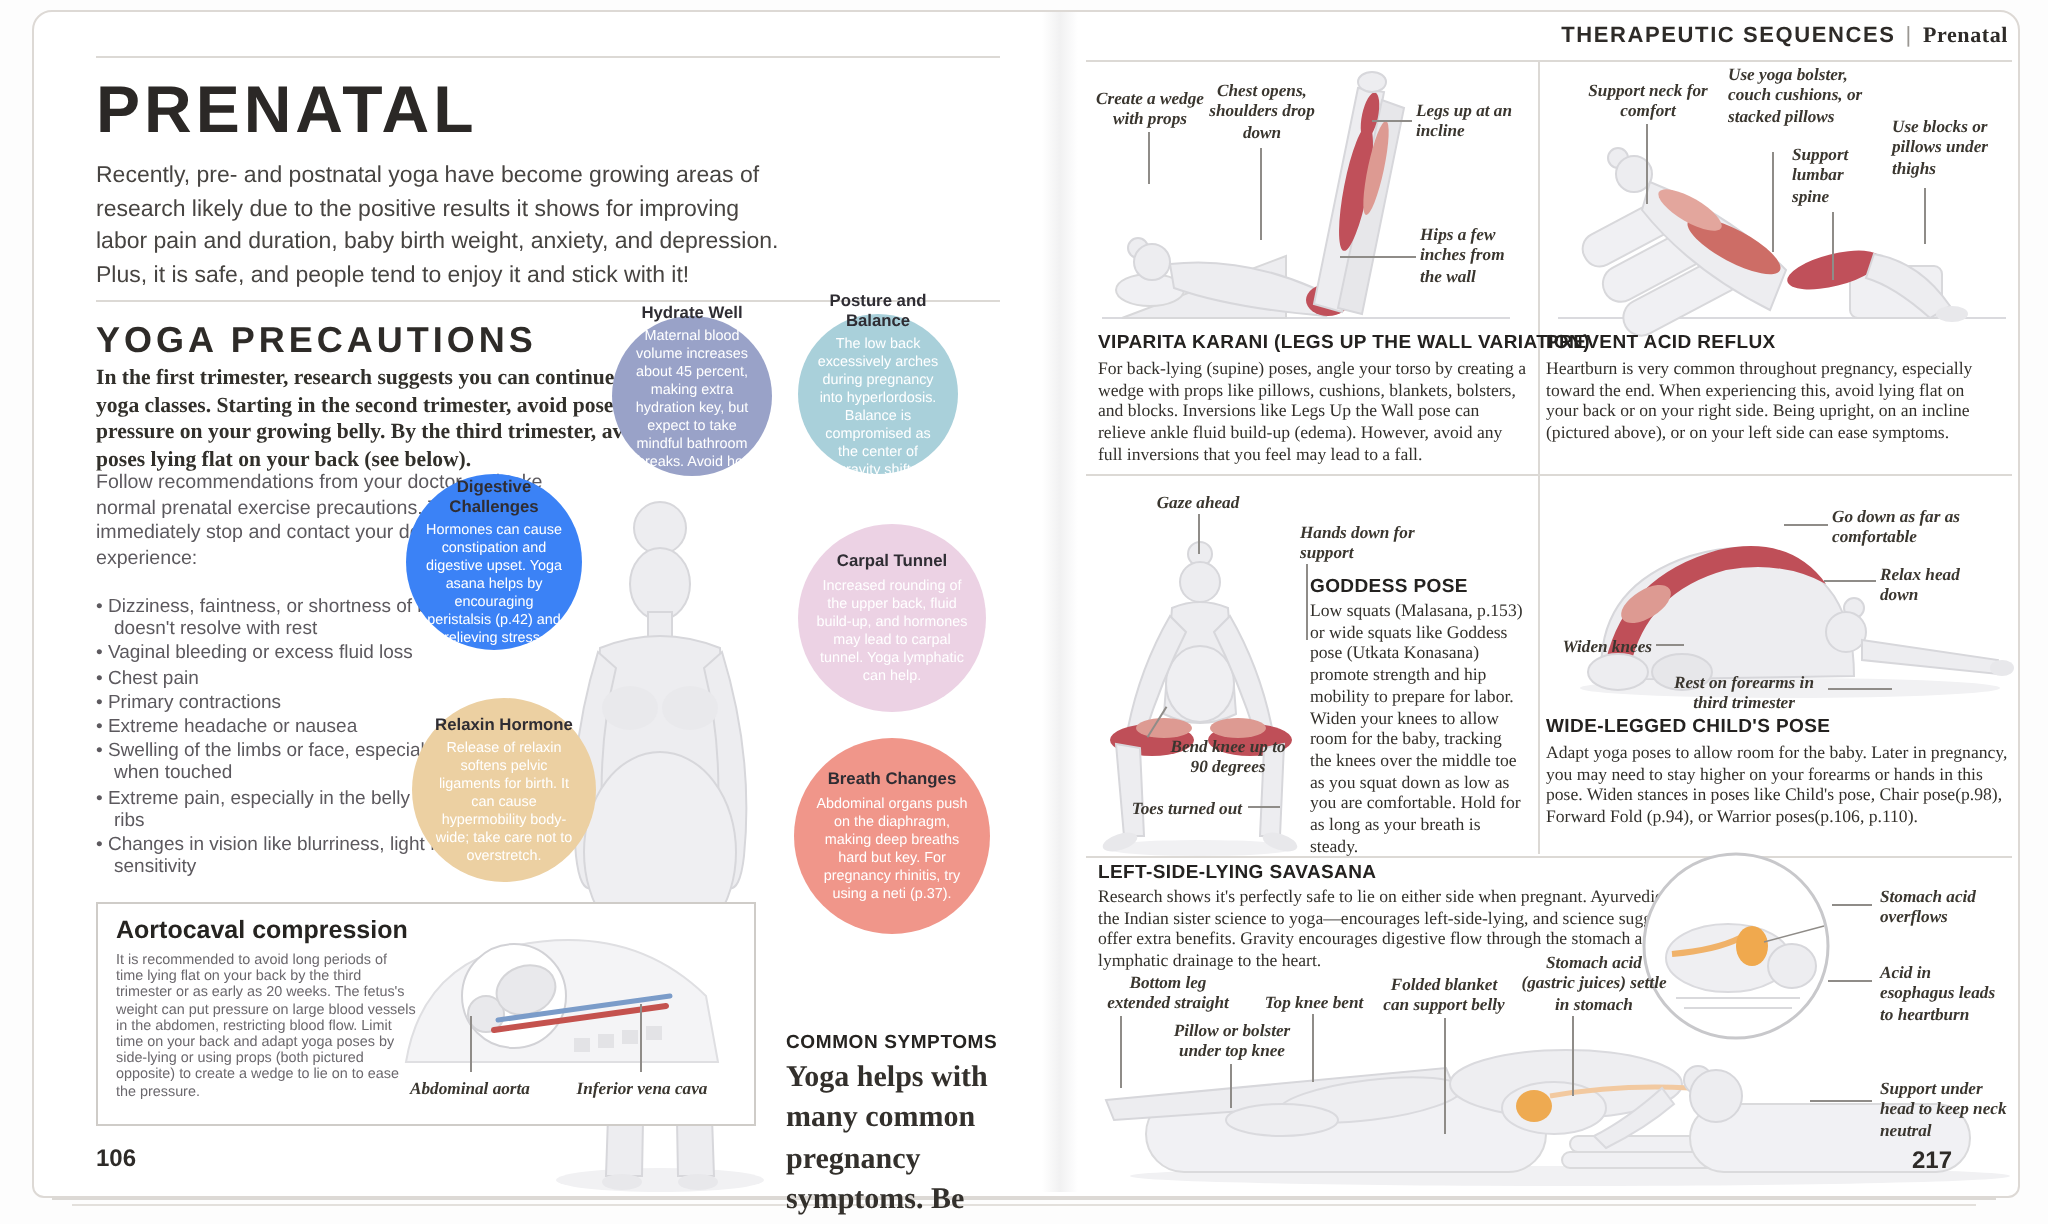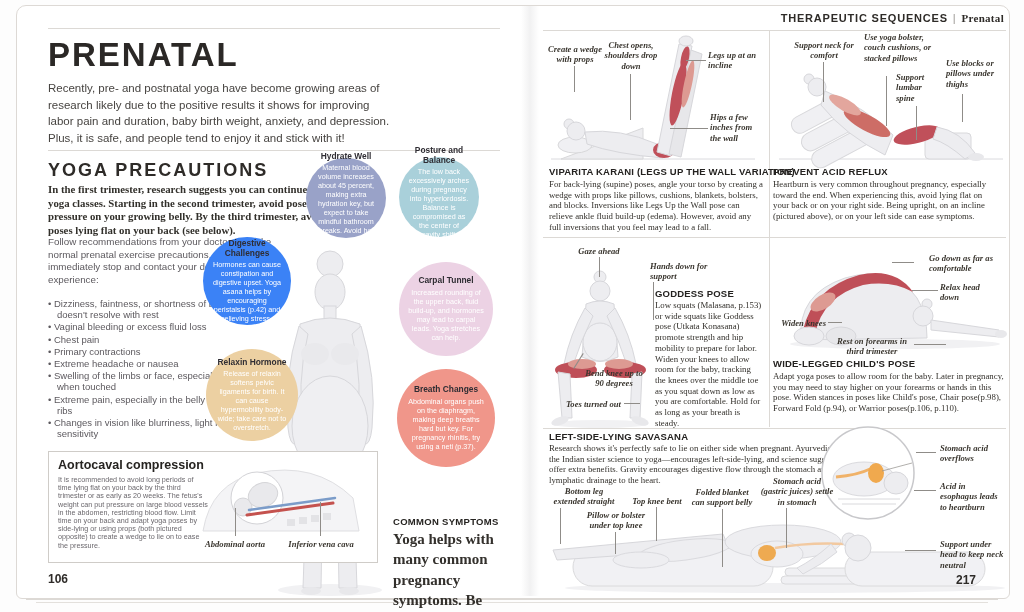--- a/index.html
+++ b/index.html
@@ -97,21 +97,21 @@
   <div class="bubble" style="left: 399px; top: 157px; width: 80px; height: 80px; background: rgb(169, 208, 218);">
     <div class="bt">Posture and Balance</div>
     <div class="bx">The low back excessively arches during pregnancy into hyperlordosis. Balance is compromised as the center of gravity shifts forward.</div>
   </div>
   <div class="bubble" style="left: 203px; top: 237px; width: 88px; height: 88px; background: #3b82f6;">
     <div class="bt">Digestive Challenges</div>
     <div class="bx">Hormones can cause constipation and digestive upset. Yoga asana helps by encouraging peristalsis (p.42) and relieving stress.</div>
   </div>
   <div class="bubble" style="left: 399px; top: 262px; width: 94px; height: 94px; background: rgb(236, 210, 228);">
     <div class="bt">Carpal Tunnel</div>
-    <div class="bx">Increased rounding of the upper back, fluid build-up, and hormones may lead to carpal leads. Yoga stretches can help.</div>
+    <div class="bx">Increased rounding of the upper back, fluid build-up, and hormones may lead to carpal tunnel. Yoga lymphatic can help.</div>
   </div>
   <div class="bubble" style="left: 206px; top: 349px; width: 92px; height: 92px; background: rgb(236, 208, 162);">
     <div class="bt">Relaxin Hormone</div>
     <div class="bx">Release of relaxin softens pelvic ligaments for birth. It can cause hypermobility body-wide; take care not to overstretch.</div>
   </div>
   <div class="bubble" style="left: 397px; top: 369px; width: 98px; height: 98px; background: rgb(240, 150, 138); justify-content: center;">
     <div class="bt">Breath Changes</div>
     <div class="bx">Abdominal organs push on the diaphragm, making deep breaths hard but key. For pregnancy rhinitis, try using a neti (p.37).</div>
   </div>
 
@@ -234,21 +234,21 @@
     <path d="M26,98 Q22,52 70,36 Q118,22 142,56 Q152,72 152,96 Z" fill="#ededf0" stroke="#d7d7db"></path>
     <path d="M28,88 Q38,46 84,33 Q120,25 138,50 Q116,38 88,43 Q48,54 40,92 Z" fill="#bf4f58"></path>
     <ellipse cx="48" cy="60" rx="14" ry="7" fill="#dd9a92" transform="rotate(-32 48 60)"></ellipse>
     <ellipse cx="34" cy="94" rx="15" ry="9" fill="#ededf0" stroke="#d7d7db"></ellipse>
     <ellipse cx="66" cy="94" rx="15" ry="9" fill="#e7e7ea" stroke="#d7d7db"></ellipse>
     <circle cx="152" cy="62" r="5" fill="#ededf0" stroke="#d7d7db"></circle>
     <circle cx="148" cy="74" r="10" fill="#ededf0" stroke="#d7d7db"></circle>
     <path d="M156,78 L224,88 L224,95 L156,88 Z" fill="#ededf0" stroke="#d7d7db"></path>
     <ellipse cx="226" cy="92" rx="6" ry="4" fill="#e8e8eb"></ellipse>
   </svg>
-  <div class="ann l" style="left:916px;top:253px;width:72px;margin-left:13px;">Go down as far as comfortable</div>
+  <div class="ann l" style="left:916px;top:253px;width:72px;">Go down as far as comfortable</div>
   <div class="leader lh" style="left:892px;top:262px;width:22px;"></div>
   <div class="ann l" style="left:940px;top:282px;width:58px;">Relax head down</div>
   <div class="leader lh" style="left:912px;top:290px;width:26px;"></div>
   <div class="ann r" style="left:776px;top:318px;width:50px;">Widen knees</div>
   <div class="leader lh" style="left:828px;top:322px;width:14px;"></div>
   <div class="ann" style="left:832px;top:336px;width:80px;">Rest on forearms in third trimester</div>
   <div class="leader lh" style="left:914px;top:344px;width:32px;"></div>
   <div class="h3" style="left:773px;top:358px;">WIDE-LEGGED CHILD'S POSE</div>
   <div class="ps" style="left:773px;top:371px;width:232px;">Adapt yoga poses to allow room for the baby. Later in pregnancy, you may need to stay higher on your forearms or hands in this pose. Widen stances in poses like Child's pose, Chair pose(p.98), Forward Fold (p.94), or Warrior poses(p.106, p.110).</div>
 

